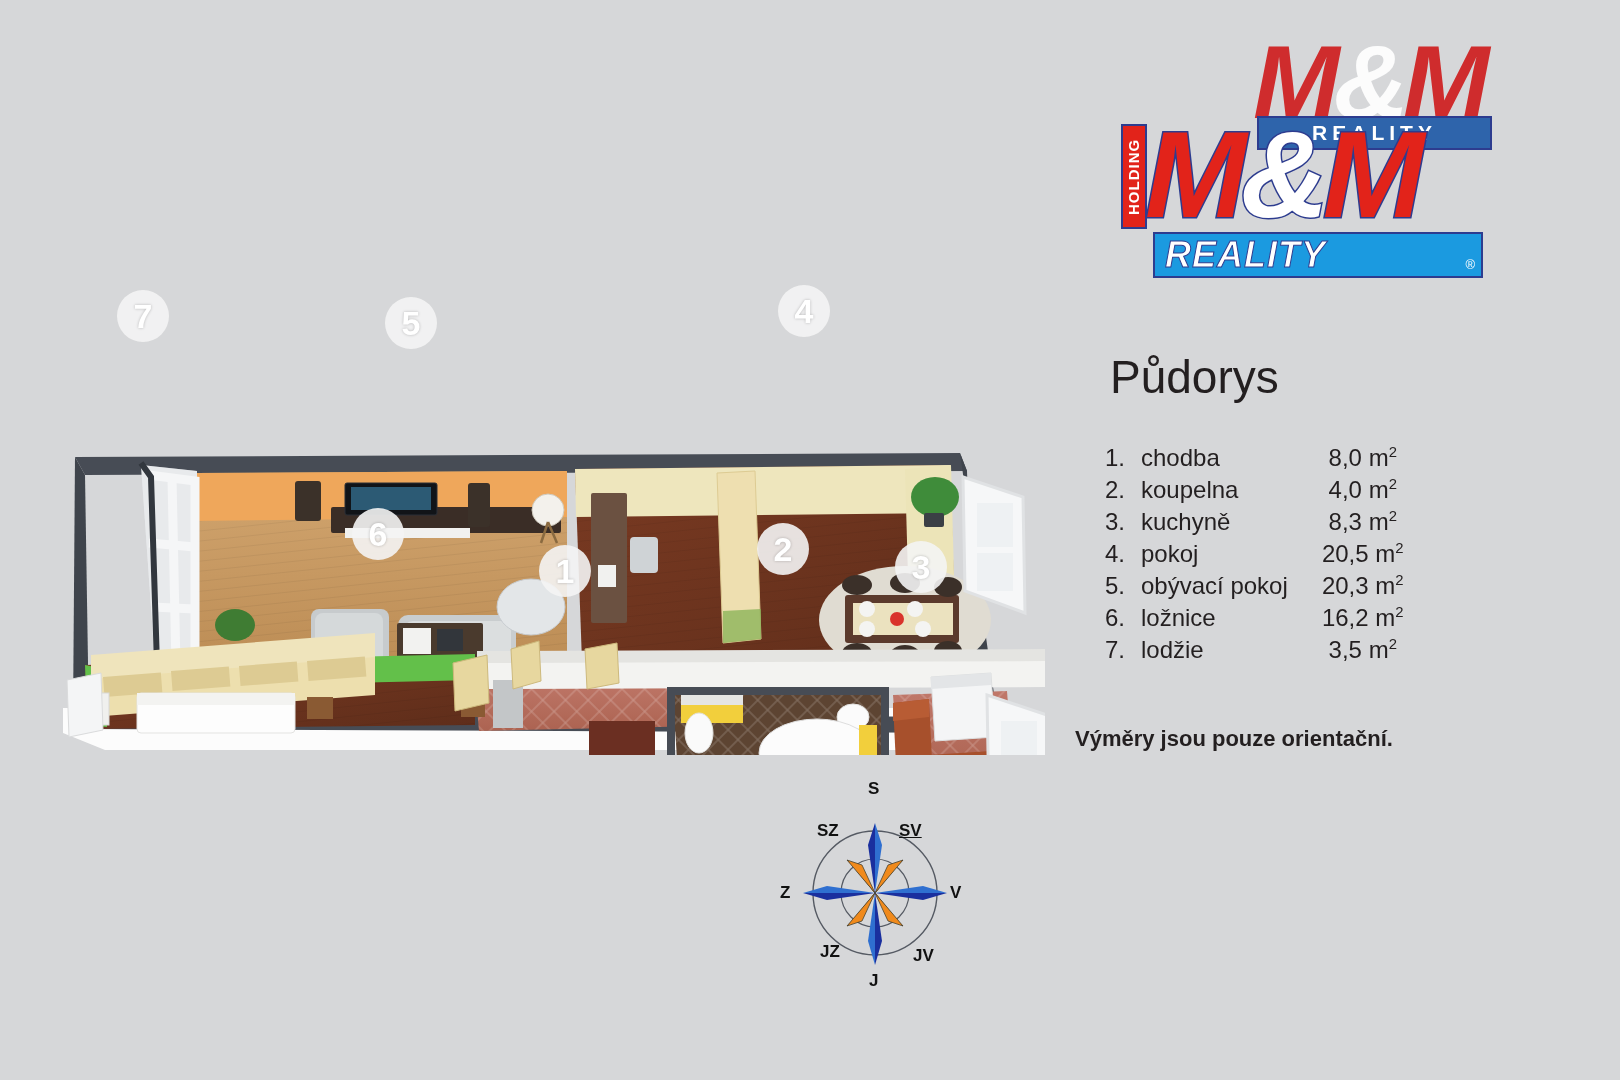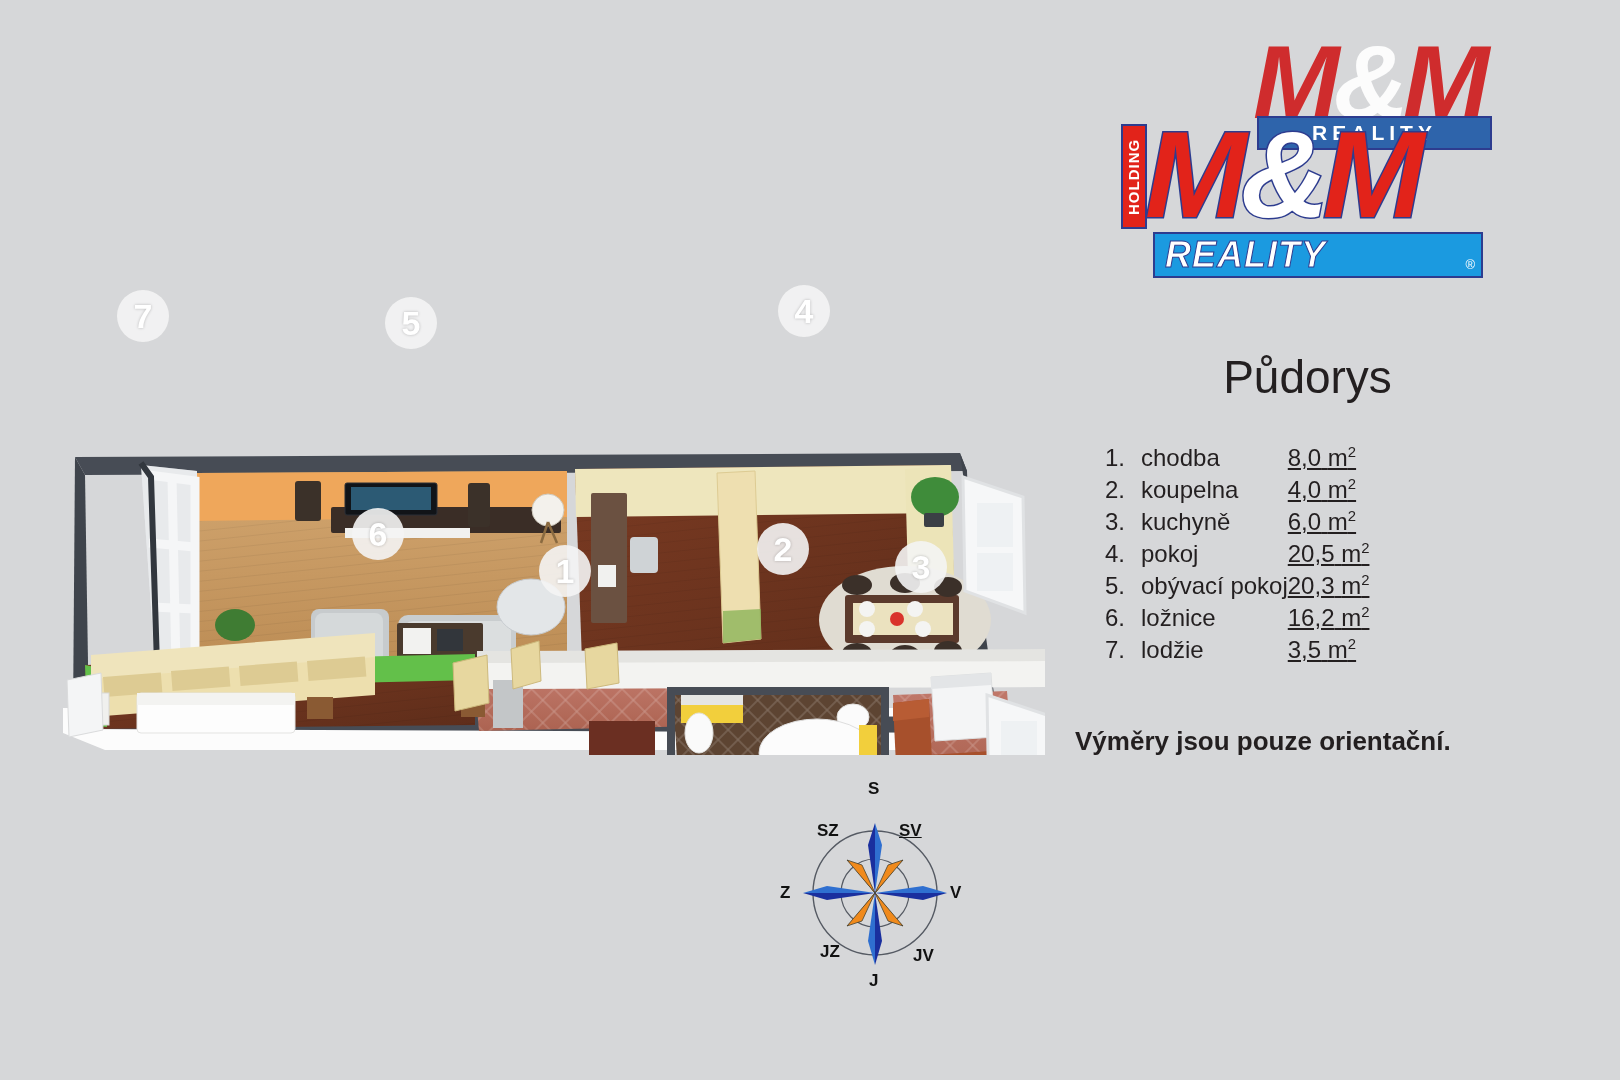--- a/index.html
+++ b/index.html
@@ -51,31 +51,31 @@
     border:2px solid #2d3c8f;box-sizing:border-box;
   }
   .holding span{
     display:block;color:#fff;font-weight:bold;font-size:15px;letter-spacing:1px;
     writing-mode:vertical-rl;transform:rotate(180deg);
     height:100%;text-align:center;line-height:22px;
   }
 
   
   #panel{position:absolute;left:1105px;top:350px;width:400px;}
-  #page-title{font-size:46px;font-weight:400;letter-spacing:0px;color:#231f20;margin:0 0 38px 5px;text-align:center;}
+  #page-title{font-size:46px;font-weight:400;letter-spacing:0px;color:#231f20;margin:0 0 38px 5px;}
   table.rooms{border-collapse:collapse;font-size:24px;color:#231f20;}
   table.rooms td{padding:2px 0;vertical-align:baseline;white-space:nowrap;}
   td.num{width:36px;text-align:left;padding-left:36px;}
   td.nm{padding-left:6px;}
-  td.area{text-align:left;width:150px;padding-left:30px;text-decoration:underline;}
+  td.area{text-align:center;width:150px;padding-left:30px;}
   sup{font-size:.62em;vertical-align:super;line-height:0;}
   tr.total td{padding-top:56px;font-weight:bold;}
   tr.total td.num{padding-left:36px;}
   tr.total td.nm{padding-left:6px;}
-  #note{margin:60px 0 8px -30px;font-size:26px;font-weight:bold;color:#231f20;}
+  #note{margin:60px 0 8px -30px;font-size:22px;font-weight:bold;color:#231f20;}
 
   
   #compass{position:absolute;left:775px;top:783px;width:200px;height:205px;}
   .c-label{position:absolute;font-size:17px;font-weight:bold;color:#111;}
 
   
   #floorplan{position:absolute;left:45px;top:225px;width:1000px;height:530px;}
   .marker{
     position:absolute;width:46px;height:46px;border-radius:50%;
     background:rgba(244,244,244,.90);
@@ -120,21 +120,21 @@
         <td class="area"><span>8,0</span>&nbsp;<span>m</span><sup>2</sup></td>
       </tr>
       <tr>
         <td class="num">2.</td>
         <td class="nm">koupelna</td>
         <td class="area"><span>4,0</span>&nbsp;<span>m</span><sup>2</sup></td>
       </tr>
       <tr>
         <td class="num">3.</td>
         <td class="nm">kuchyně</td>
-        <td class="area"><span>6,0</span>&nbsp;<span>m</span><sup>2</sup></td>
+        <td class="area"><span>8,3</span>&nbsp;<span>m</span><sup>2</sup></td>
       </tr>
       <tr>
         <td class="num">4.</td>
         <td class="nm">pokoj</td>
         <td class="area"><span>20,5</span>&nbsp;<span>m</span><sup>2</sup></td>
       </tr>
       <tr>
         <td class="num">5.</td>
         <td class="nm">obývací pokoj</td>
         <td class="area"><span>20,3</span>&nbsp;<span>m</span><sup>2</sup></td>

